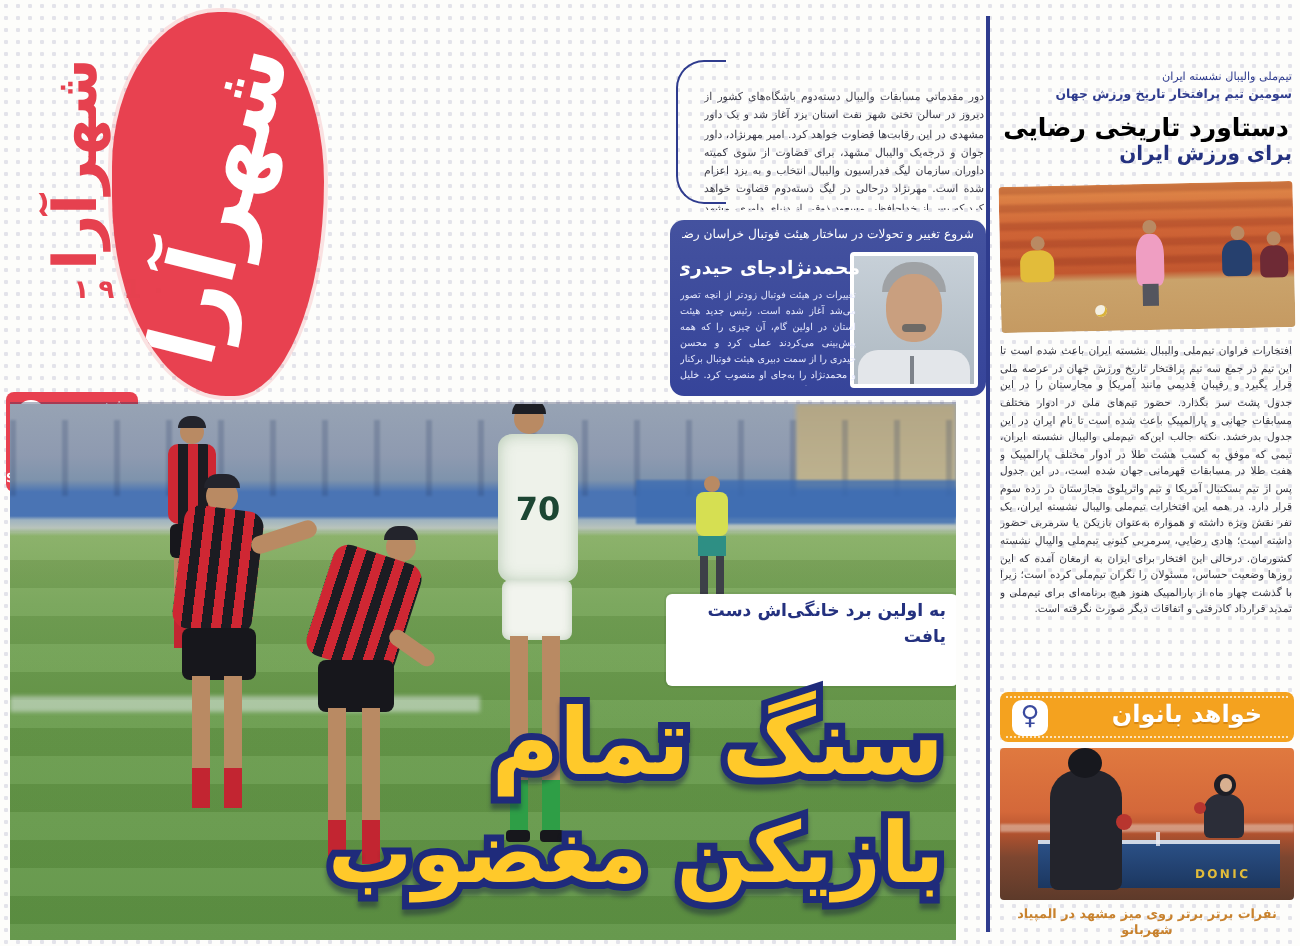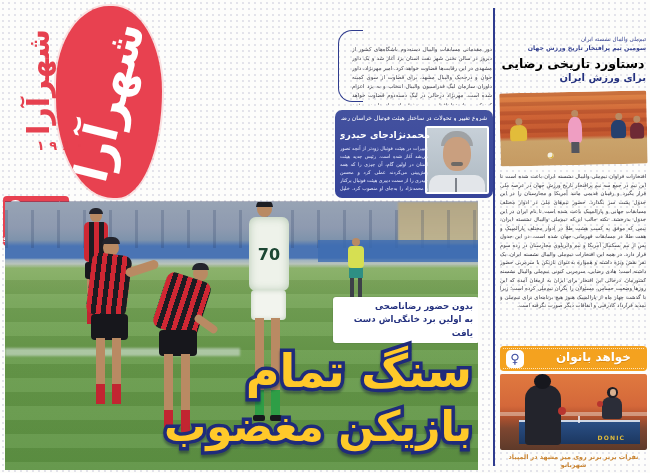--- a/index.html
+++ b/index.html
@@ -362,21 +362,20 @@
     <div class="player" style="left:338px;top:36px;width:26px;height:68px;">
       <span class="pp skin" style="left:9px;top:0;width:8px;height:8px;border-radius:50%;"></span>
       <span class="pp" style="left:5px;top:8px;width:16px;height:22px;background:#d6df52;border-radius:4px;"></span>
       <span class="pp" style="left:6px;top:30px;width:14px;height:10px;background:#2e8f84;"></span>
       <span class="pp" style="left:7px;top:40px;width:4px;height:22px;background:#3d4048;"></span>
       <span class="pp" style="left:15px;top:40px;width:4px;height:22px;background:#3d4048;"></span>
     </div>
 
 
     <div class="caption-box">
-      <div>بدون حضور رضاناصحی</div>
       <div>به اولین برد خانگی‌اش دست یافت</div>
     </div>
 
     <div class="head-line hl1">
       <span class="hl-stroke" aria-hidden="true">سنگ تمام</span>
       <span class="hl-fill">سنگ تمام</span>
     </div>
     <div class="head-line hl2">
       <span class="hl-stroke" aria-hidden="true">بازیکن مغضوب</span>
       <span class="hl-fill">بازیکن مغضوب</span>

